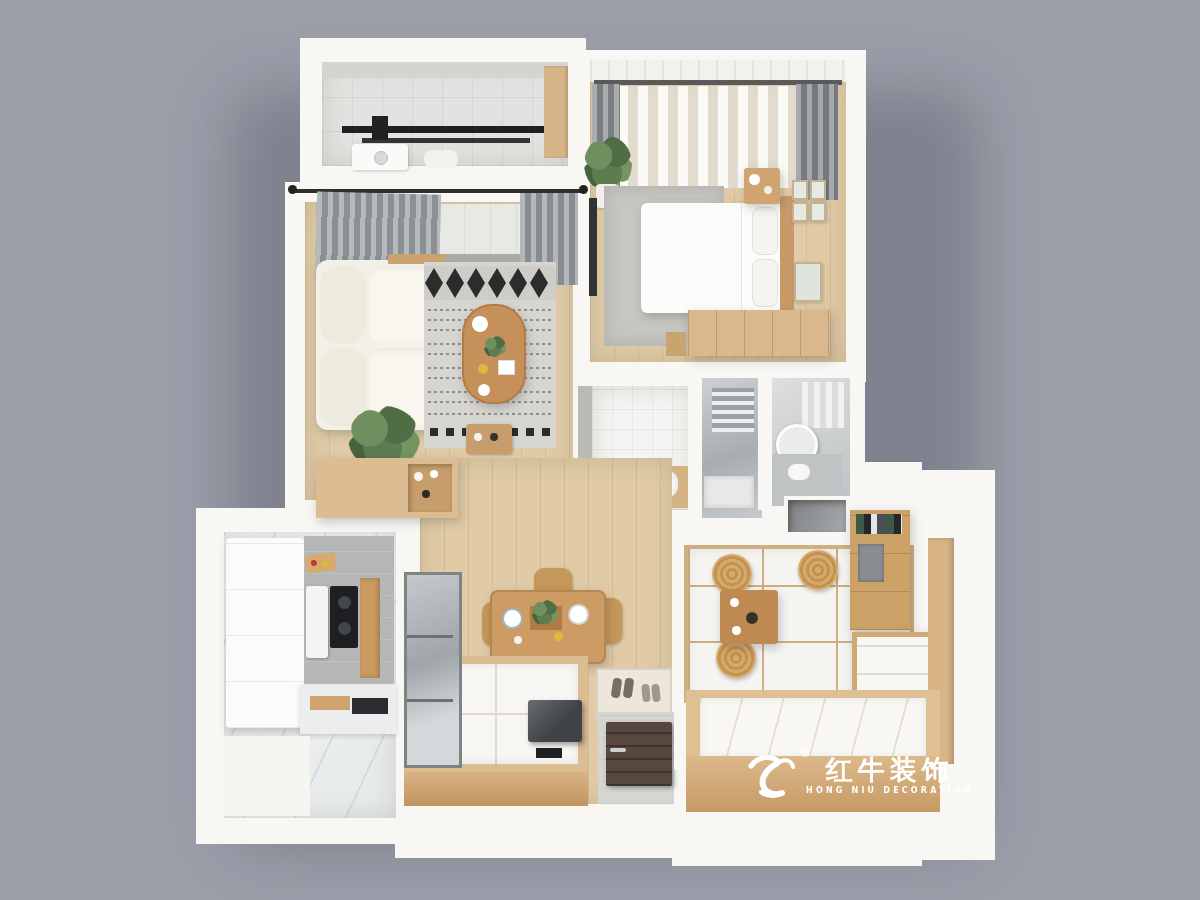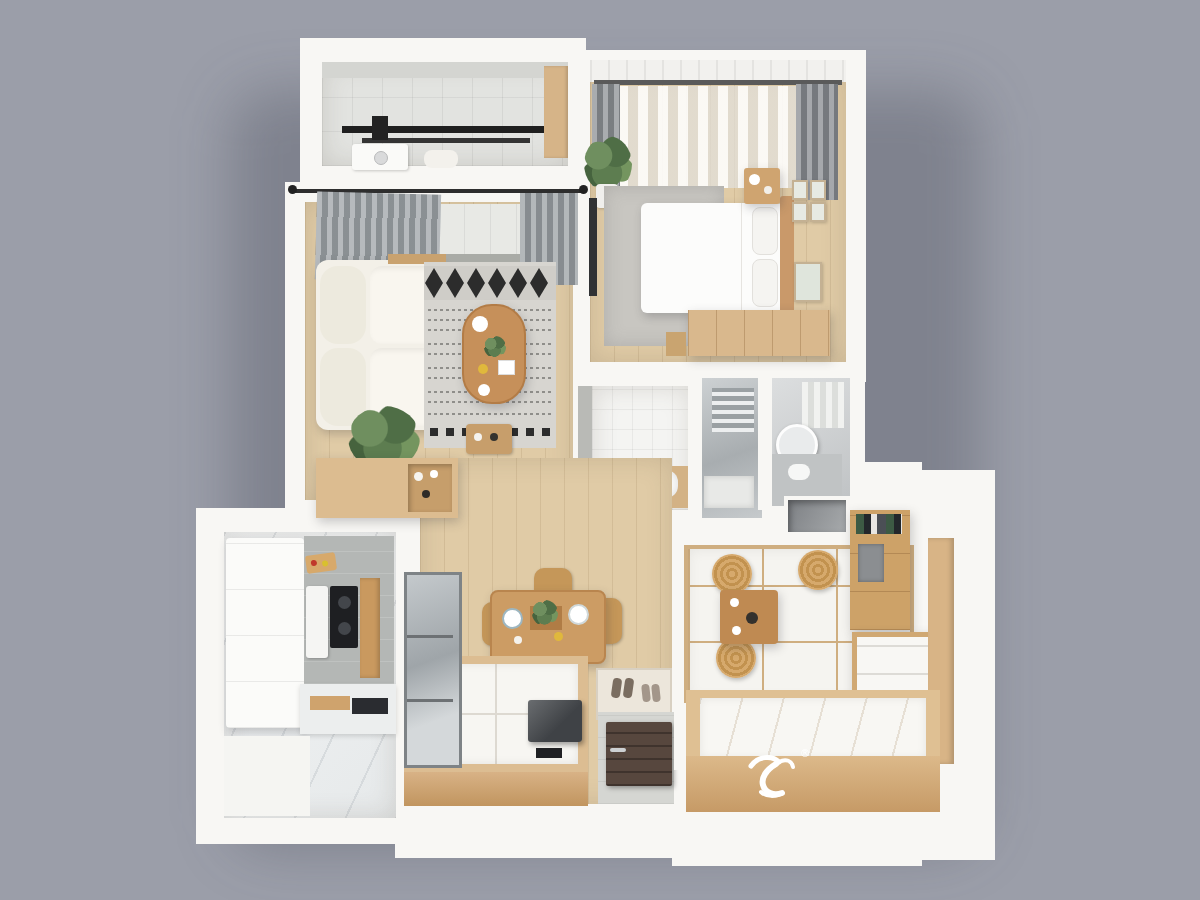--- a/index.html
+++ b/index.html
@@ -275,15 +275,19 @@
   <div class="wm" style="left:746px;top:752px;z-index:9;">
     <span class="a" style="position:relative;width:52px;height:46px;display:inline-block;">
       <svg width="52" height="46" viewBox="0 0 52 46" fill="none">
         <path d="M5 14 C12 4 26 3 33 10" stroke="#fff" stroke-width="5" stroke-linecap="round" fill="none"></path>
         <path d="M33 10 C40 6 46 9 47 15" stroke="#fff" stroke-width="4" stroke-linecap="round" fill="none"></path>
         <path d="M30 12 C20 18 15 26 17 33 C19 41 28 44 36 41" stroke="#fff" stroke-width="6" stroke-linecap="round" fill="none"></path>
         <path d="M36 41 C30 45 20 45 15 40" stroke="#fff" stroke-width="4" stroke-linecap="round" fill="none"></path>
       </svg>
       <span class="wm-r">®</span>
     </span>
+    <span style="display:flex;flex-direction:column;align-items:center;">
+      <span class="wm-cn">红牛装饰</span>
+      <span class="wm-en">HONG NIU DECORATION</span>
+    </span>
   </div>
 
 </div>
 
 </body></html>

